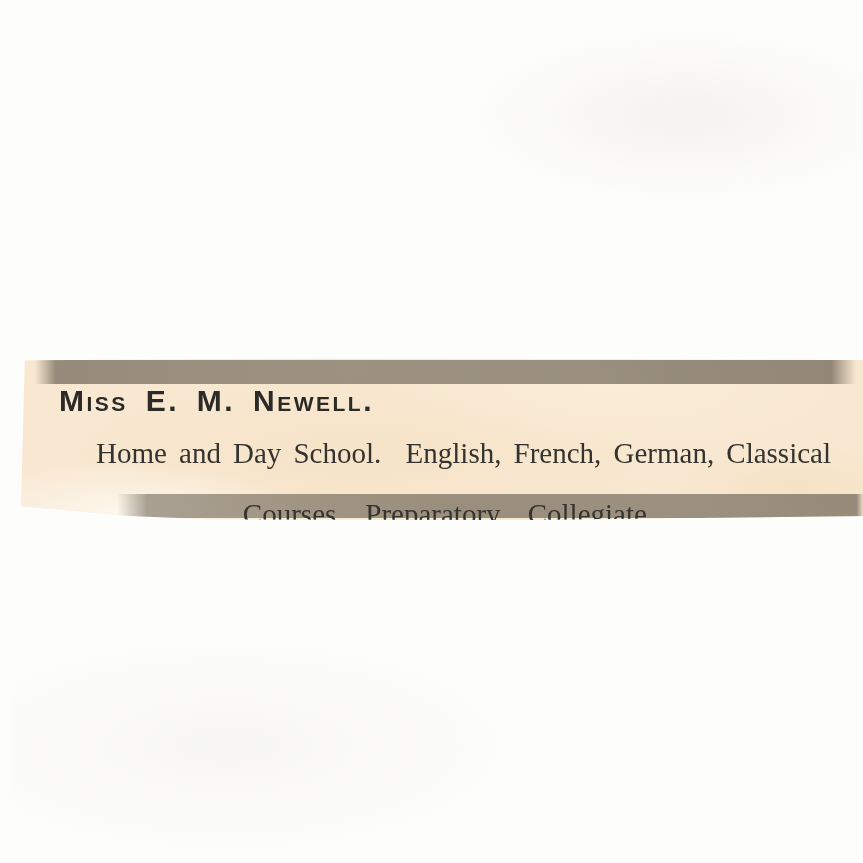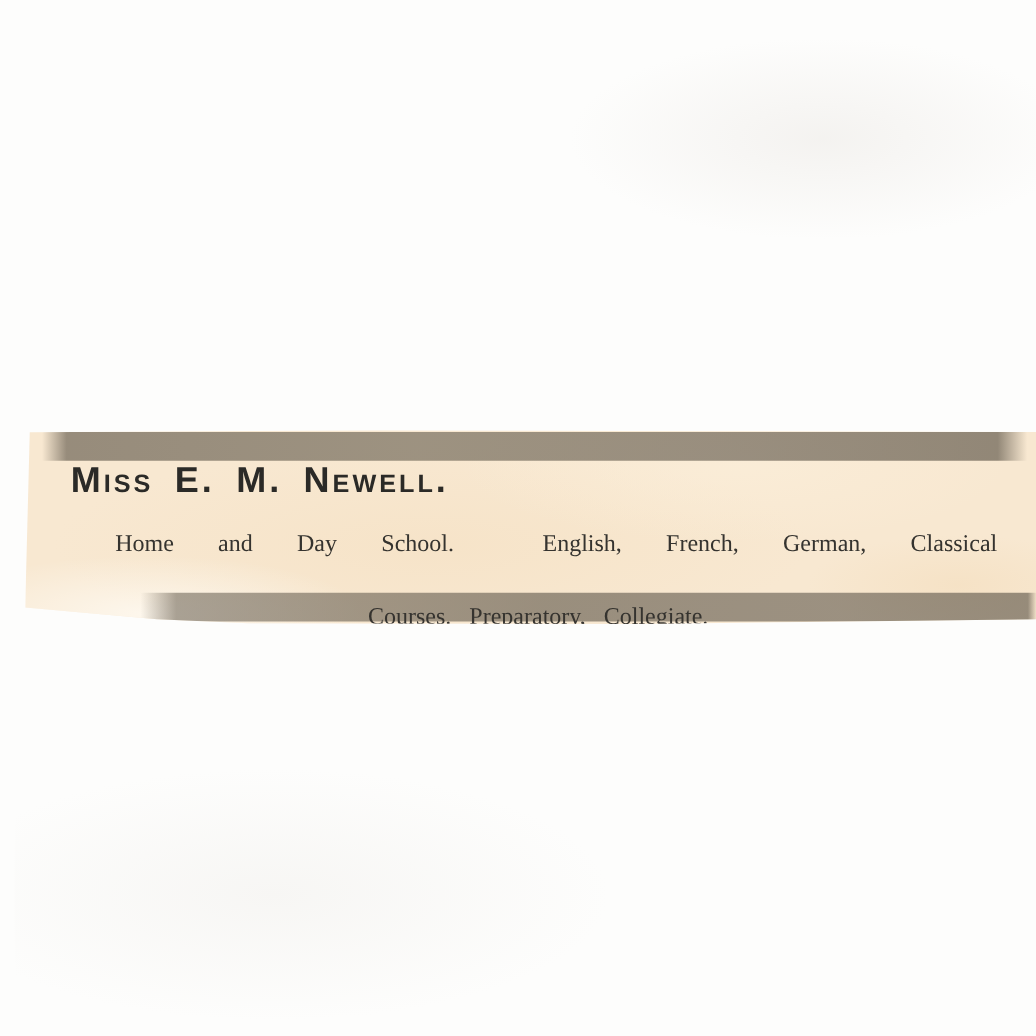--- a/index.html
+++ b/index.html
@@ -63,21 +63,21 @@
     font-weight: 700;
     font-variant: small-caps;
     font-size: 30px;
     line-height: 1;
     letter-spacing: 2.5px;
     word-spacing: 7px;
     color: var(--title-ink);
   }
   .ad-body{
     position:absolute; left:21px; right:11px; top:53px;
-    font-size: 20px;
+    font-size: 29px;
     line-height: 37px;
     color: var(--ink);
   }
   .ad-body .line-justify{
     text-indent: 30px;
     text-align: justify;
     text-align-last: justify;
     white-space: normal;
   }
   .ad-body .line-plain{

